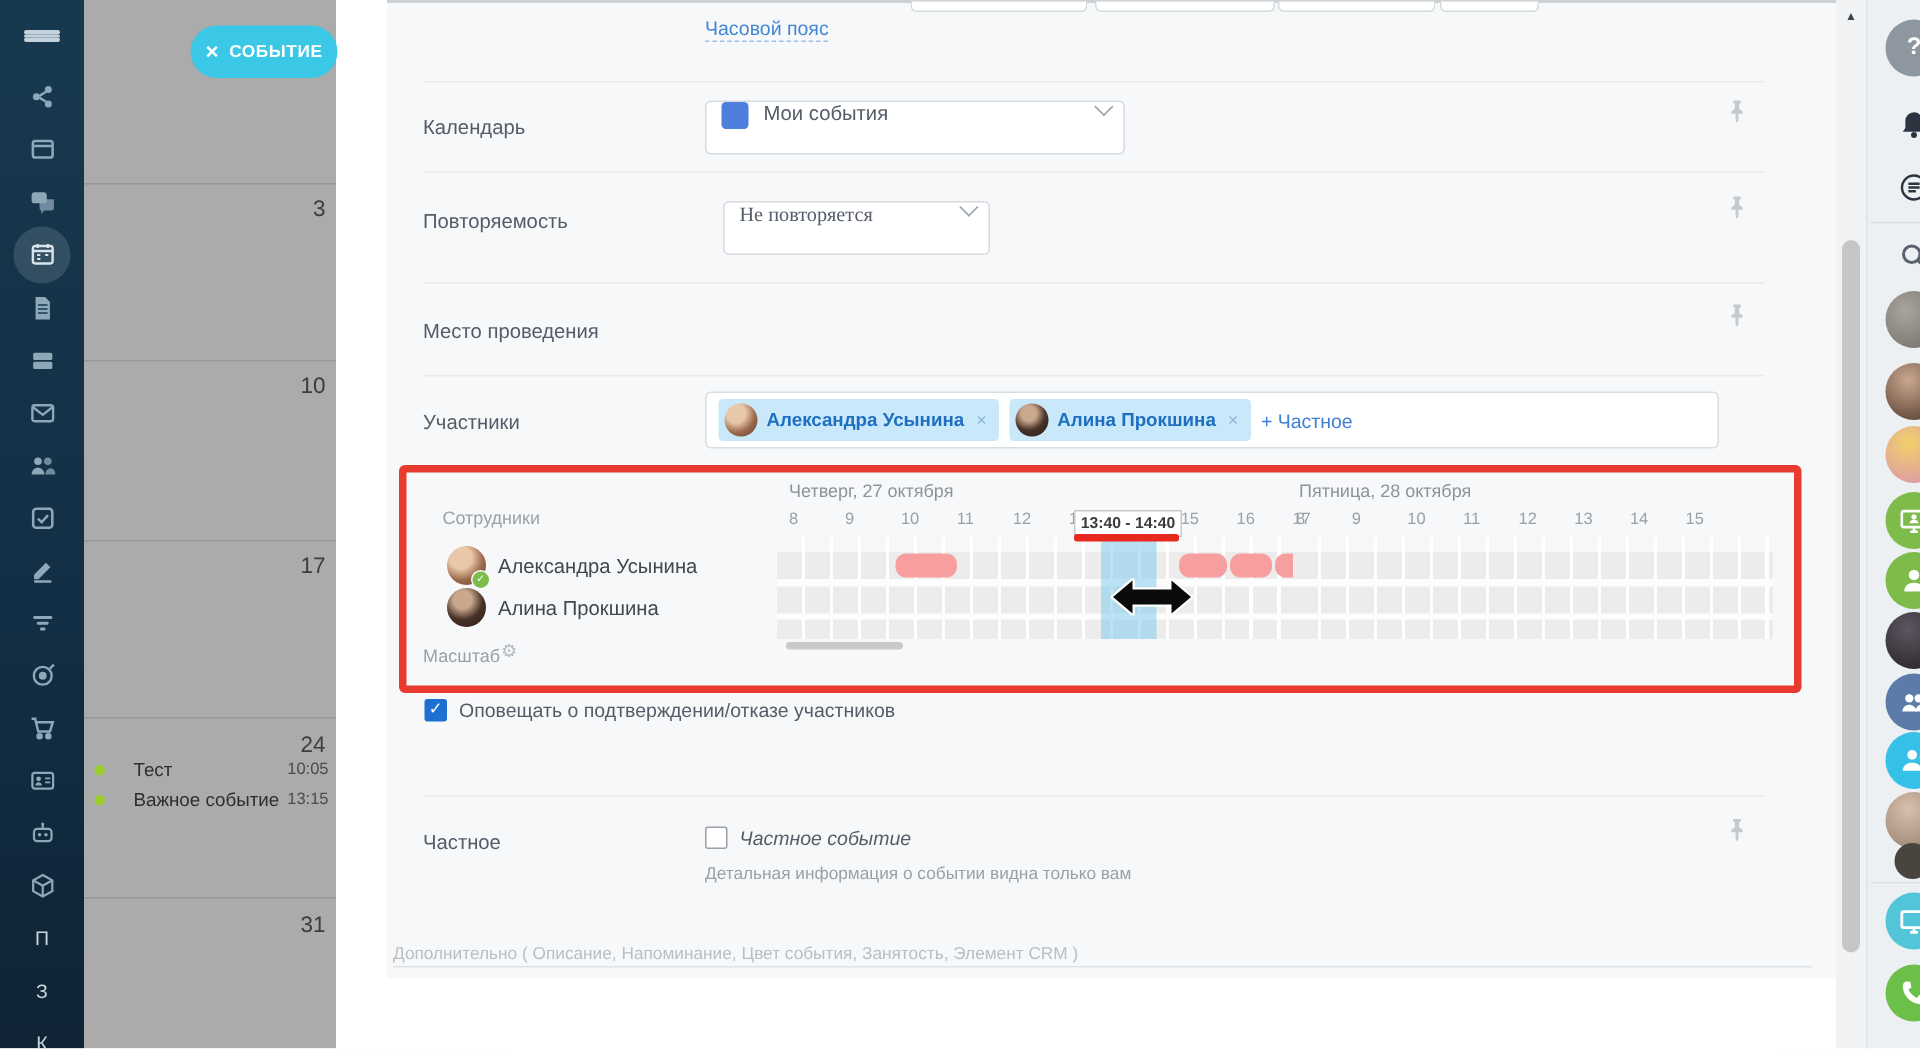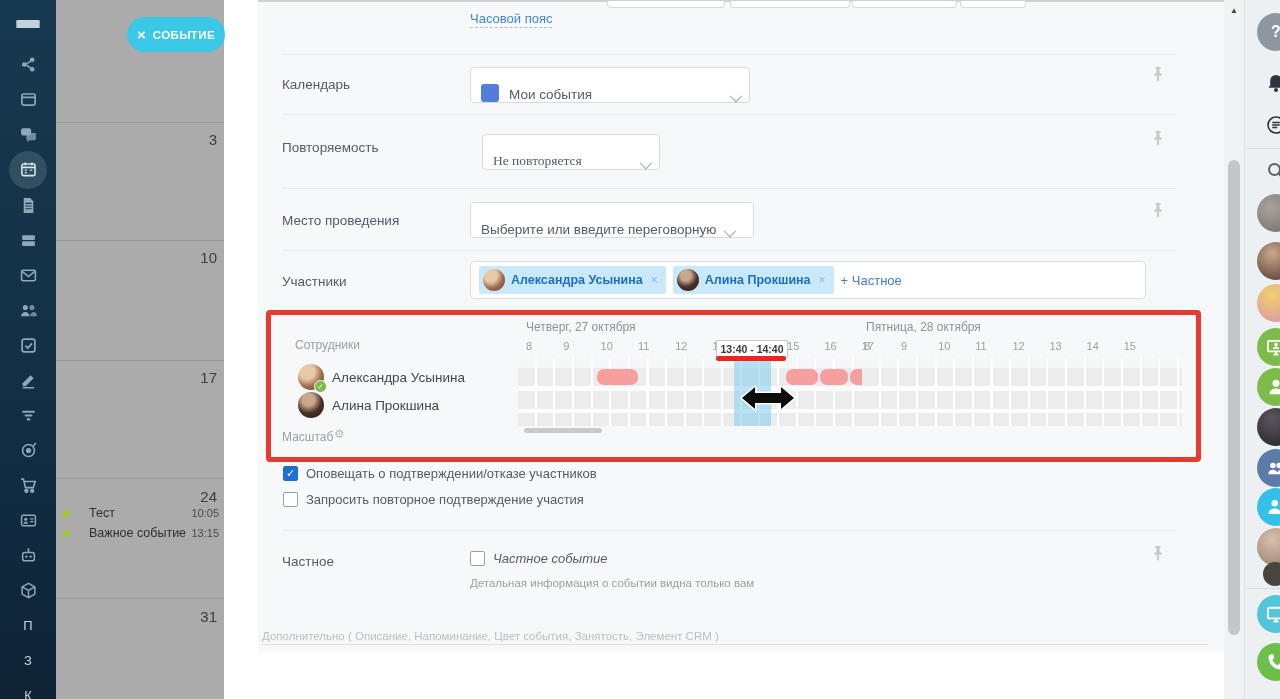--- a/index.html
+++ b/index.html
@@ -27,21 +27,21 @@
   .event-btn .x{font-size:15px;font-weight:bold;line-height:1;}
   .event-btn .lbl{font-size:11.5px;font-weight:bold;letter-spacing:.4px;}
   
   .modal{position:absolute;left:224px;top:0;width:1000px;height:699px;background:#fff;}
   .form{position:absolute;left:34px;top:0;width:966px;height:652px;background:#f7f8f9;}
   .topline{position:absolute;left:0;top:0;right:0;height:2px;background:#ccd1d5;}
   .pfield{position:absolute;top:1px;height:6px;background:#fff;border:1px solid #d5dadd;border-top:none;border-radius:0 0 4px 4px;}
   .hr{position:absolute;height:1px;background:#e8eaec;}
   .flabel{position:absolute;left:24px;font-size:13.5px;color:#535c69;}
   .tz-link{position:absolute;left:212px;top:11px;font-size:13px;color:#4285d2;border-bottom:1px dashed #9cbfe8;padding-bottom:1px;cursor:pointer;}
-  .select{position:absolute;background:#fff;border:1px solid #d5dbe0;border-radius:4px;display:flex;align-items:flex-end;padding:0 10px;font-size:13.5px;color:#535c69;cursor:pointer;height:36px;box-sizing:border-box;}
+  .select{position:absolute;background:#fff;border:1px solid #d5dbe0;border-radius:4px;display:flex;align-items:flex-start;padding:0 10px;font-size:13.5px;color:#535c69;cursor:pointer;height:36px;box-sizing:border-box;}
   .swatch{width:18px;height:18px;border-radius:3px;margin-right:10px;flex:0 0 auto;}
   .chev{width:8px;height:8px;border-right:1.8px solid #9aa3ab;border-bottom:1.8px solid #9aa3ab;transform:rotate(45deg) translateY(-2px);margin-left:auto;flex:0 0 auto;}
   .chev.inline{margin-left:8px;}
   .pin{position:absolute;width:12px;height:17px;color:#c6cacd;cursor:pointer;}
   .pbox{position:absolute;left:212px;top:261px;width:676px;height:38px;background:#fff;border:1px solid #d9dee2;border-radius:4px;box-sizing:border-box;display:flex;align-items:center;padding:0 8px;gap:7px;}
   .chip{display:flex;align-items:center;gap:6px;background:#c9e9fb;border-radius:3px;height:28px;padding:0 8px 0 4px;cursor:pointer;}
   .chip .av{width:22px;height:22px;border-radius:50%;}
   .chip .nm{font-size:12.5px;font-weight:bold;color:#1e6fc0;white-space:nowrap;}
   .chip .rm{font-size:12px;color:#8fb8d8;margin-left:2px;}
   .av-0{background:radial-gradient(circle at 35% 30%,#e8c8a8 0 30%,#9c6a4e 60%,#5f3c28);}
@@ -272,24 +272,20 @@
       <div class="select" style="left:224px;top:134px;width:178px;font-family:Liberation Serif, serif;">
         <span>Не повторяется</span>
         <span class="chev"></span>
       </div>
       <svg class="pin" style="left:894px;top:130px;" viewBox="0 0 12 17" fill="currentColor">
           <path d="M3.5 1h5v1.6l-1 .6v3.4l2.3 1.8v1.4H7v4.4L6 16l-1-1.8V9.8H2.2V8.4l2.3-1.8V3.2l-1-.6z"></path>
         </svg>
 
       <div class="hr" style="left:24px;top:188px;width:894px;"></div>
       <span class="flabel" style="top:213px;">Место проведения</span>
-      <div class="select" style="left:212px;top:202px;width:284px;">
-        <span>Выберите или введите переговорную</span>
-        <span class="chev inline"></span>
-      </div>
       <svg class="pin" style="left:894px;top:202px;" viewBox="0 0 12 17" fill="currentColor">
           <path d="M3.5 1h5v1.6l-1 .6v3.4l2.3 1.8v1.4H7v4.4L6 16l-1-1.8V9.8H2.2V8.4l2.3-1.8V3.2l-1-.6z"></path>
         </svg>
 
       <div class="hr" style="left:24px;top:250px;width:894px;"></div>
       <span class="flabel" style="top:274px;">Участники</span>
       <div class="pbox">
         <span style="display:flex;gap:7px;" id="chips">
             <span class="chip">
               <span class="av av-0"></span>
@@ -372,24 +368,20 @@
             <div class="grow" style="top:55px;height:13px;"></div>
           </div>
         </div>
       </div>
 
       <div class="cb-list" id="cb-list">
           <div class="cb-row">
             <span class="cb-box on">✓</span>
             <span class="cb-lbl">Оповещать о подтверждении/отказе участников</span>
           </div>
-          <div class="cb-row">
-            <span class="cb-box"></span>
-            <span class="cb-lbl">Запросить повторное подтверждение участия</span>
-          </div>
         </div>
 
       <div class="hr" style="left:24px;top:530px;width:894px;"></div>
       <span class="flabel" style="top:554px;">Частное</span>
       <div class="cb-row" style="position:absolute;left:212px;top:551px;font-style:italic;">
         <span class="cb-box"></span>
         <span class="cb-lbl">Частное событие</span>
       </div>
       <span class="hint">Детальная информация о событии видна только вам</span>
       <svg class="pin" style="left:894px;top:545px;" viewBox="0 0 12 17" fill="currentColor">

